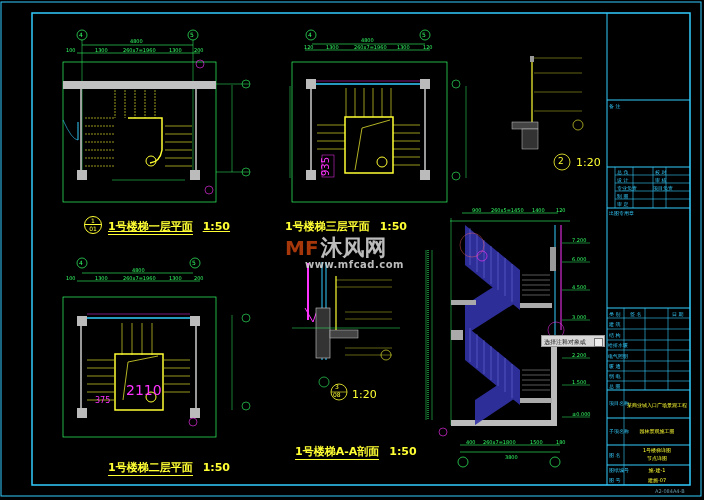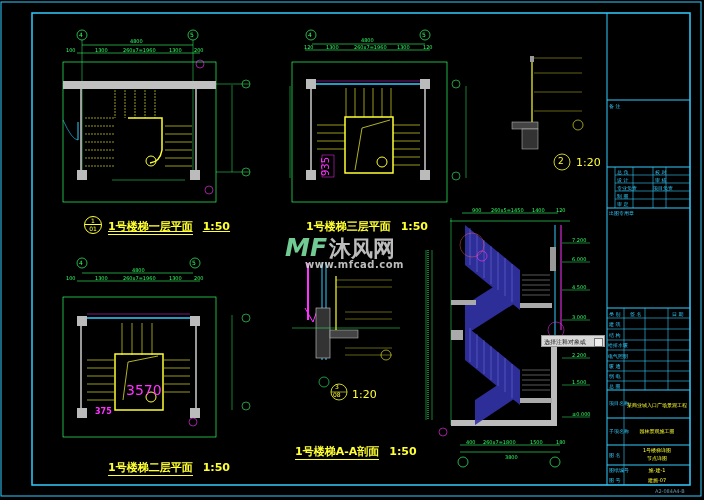--- a/index.html
+++ b/index.html
@@ -8,21 +8,21 @@
   svg{position:absolute;left:0;top:0;}
   .title{position:absolute;color:#ffff33;font-size:11px;font-weight:bold;white-space:nowrap;text-align:center;}
   .title u{text-decoration:none;border-bottom:1px solid #ffff33;padding-bottom:1px;}
   .scale{color:#ffff33;font-size:11px;margin-left:10px;}
   .dim{position:absolute;color:#33ff66;font-size:5px;white-space:nowrap;}
   .tb-cell{position:absolute;color:#33ccff;font-size:5px;white-space:nowrap;}
   .tb-val{position:absolute;color:#ffff33;font-size:5px;white-space:nowrap;text-align:center;}
   .tooltip{position:absolute;left:541px;top:335px;width:64px;height:12px;background:#d8d8d8;border:1px solid #999;color:#222;font-size:6px;line-height:12px;padding-left:2px;box-sizing:border-box;}
   .tooltip .tt-btn{position:absolute;right:1px;top:2px;width:7px;height:7px;background:#eee;border:1px solid #777;}
   .watermark{position:absolute;left:285px;top:233px;color:#bbb;opacity:0.85;}
-  .wm-logo{font-size:25px;font-weight:bold;font-style:italic;color:#86efac;}
+  .wm-logo{font-size:20px;font-weight:bold;color:#c2410c;}
   .wm-cn{font-size:22px;font-weight:bold;color:#ddd;margin-left:2px;}
   .wm-url{position:absolute;left:20px;top:26px;font-size:10px;font-weight:bold;color:#ddd;letter-spacing:0.5px;}
   .circ-label{position:absolute;color:#ffff33;font-size:9px;text-align:center;}
   .magenta{position:absolute;color:#ff33ff;font-weight:normal;}
   .elev{position:absolute;color:#33ff66;font-size:5px;}
 </style>
 </head>
 <body>
 
 <svg width="704" height="500">
@@ -327,22 +327,22 @@
 <div class="magenta" style="left:320px;top:156px;font-size:10px;transform:rotate(-90deg);transform-origin:left top;top:176px;">935</div>
 
 <div class="dim" style="left:132px;top:267px;">4800</div>
 <div class="dim" style="left:66px;top:275px;">100</div>
 <div class="dim" style="left:95px;top:275px;">1300</div>
 <div class="dim" style="left:123px;top:275px;">260x7=1960</div>
 <div class="dim" style="left:169px;top:275px;">1300</div>
 <div class="dim" style="left:194px;top:275px;">200</div>
 <div class="circ-label" style="left:79px;top:259px;font-size:6px;color:#33ff66;">4</div>
 <div class="circ-label" style="left:192px;top:259px;font-size:6px;color:#33ff66;">5</div>
-<div class="magenta" style="left:126px;top:382px;font-size:14px;">3570</div>
-<div class="magenta" style="left:95px;top:407px;font-size:8px;font-weight:bold;">375</div>
+<div class="magenta" style="left:126px;top:382px;font-size:14px;">2110</div>
+<div class="magenta" style="left:95px;top:396px;font-size:8px;">375</div>
 
 <div class="dim" style="left:472px;top:207px;">900</div>
 <div class="dim" style="left:491px;top:207px;">260x5=1450</div>
 <div class="dim" style="left:532px;top:207px;">1400</div>
 <div class="dim" style="left:556px;top:207px;">120</div>
 <div class="elev" style="left:572px;top:237px;">7.200</div>
 <div class="elev" style="left:572px;top:256px;">6.000</div>
 <div class="elev" style="left:572px;top:284px;">4.500</div>
 <div class="elev" style="left:572px;top:314px;">3.000</div>
 <div class="elev" style="left:572px;top:352px;">2.200</div>
@@ -356,21 +356,21 @@
 
 <div class="abs" style="left:84px;top:216px;width:16px;height:16px;border:1px solid #ffff33;border-radius:50%;">
   <div style="position:absolute;left:0;right:0;top:0;text-align:center;color:#ffff33;font-size:6px;">1</div>
   <div style="position:absolute;left:0;right:0;top:7px;height:1px;background:#ffff33;"></div>
   <div style="position:absolute;left:0;right:0;top:8px;text-align:center;color:#ffff33;font-size:6px;">01</div>
 </div>
 <div class="title" style="left:108px;top:219px;text-decoration:underline;">
   <u>1号楼梯一层平面</u><span class="scale">1:50</span>
 </div>
 
-<div class="title" style="left:306px;top:219px;">
+<div class="title" style="left:285px;top:219px;">
   <span>1号楼梯三层平面</span><span class="scale">1:50</span>
 </div>
 
 <div class="title" style="left:108px;top:460px;">
   <u>1号楼梯二层平面</u><span class="scale">1:50</span>
 </div>
 
 <div class="title" style="left:295px;top:444px;">
   <u>1号楼梯A-A剖面</u><span class="scale">1:50</span>
 </div>

